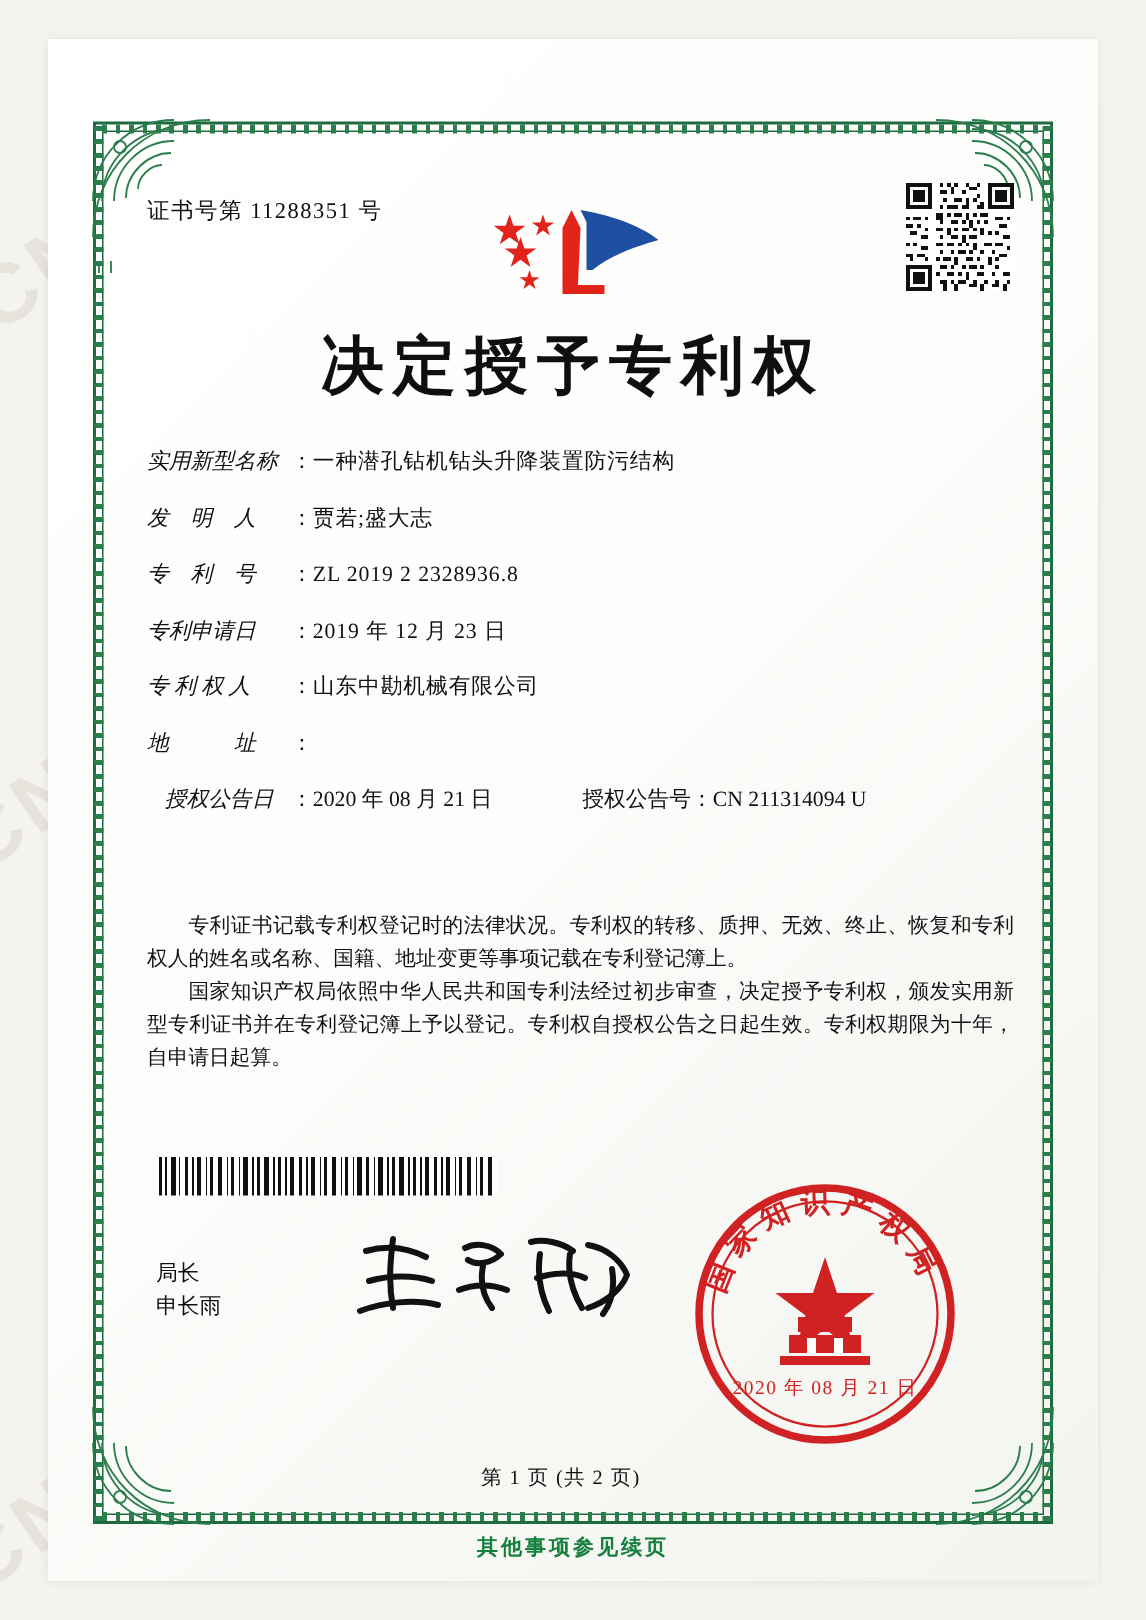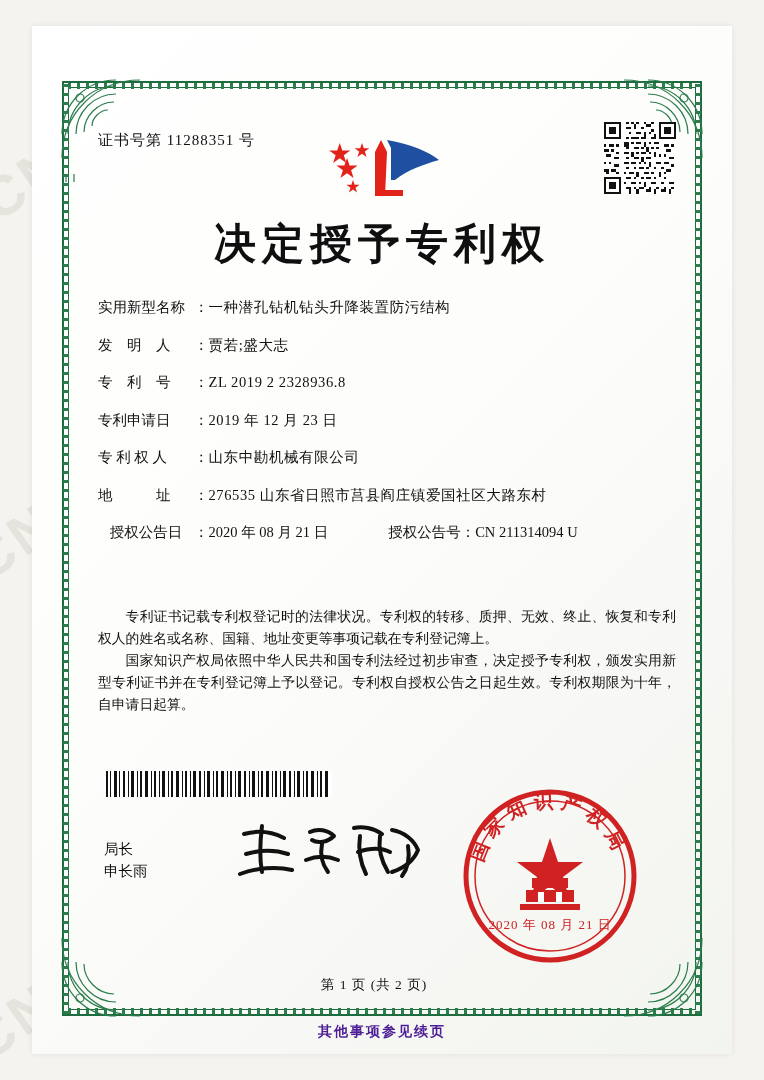--- a/index.html
+++ b/index.html
@@ -91,20 +91,21 @@
   .fields{
     position:absolute;left:66px;right:56px;top:272px;
     font-size:14.5px;color:#111;
   }
   .field{
     display:flex;align-items:baseline;margin-bottom:18.5px;
   }
   .f-label{
     width:96px;flex:0 0 96px;
     letter-spacing:0px;
+    font-style:italic;
   }
   .f-colon{flex:0 0 12px;}
   .f-value{flex:1;letter-spacing:.6px;}
   .field-row2{display:flex;align-items:baseline;text-align:center;}
   .half{display:flex;align-items:baseline;}
   .half.right{margin-left:34px;}
   .half .f-label{width:auto;flex:0 0 auto;}
 
   .para{
     position:absolute;left:66px;right:56px;top:580px;
@@ -131,21 +132,21 @@
   .seal-date{
     position:absolute;right:92px;top:890px;width:180px;
     text-align:center;font-size:13px;color:#d02222;letter-spacing:1px;
   }
   .page-no{
     position:absolute;left:0;right:16px;top:950px;
     text-align:center;font-size:13.5px;color:#111;letter-spacing:1px;
   }
   .footer-note{
     position:absolute;left:0;right:0;top:1023px;
-    text-align:center;font-size:14px;font-weight:bold;color:#4c1d95;letter-spacing:2px;
+    text-align:center;font-size:14px;font-weight:bold;color:#15803d;letter-spacing:2px;
     z-index:5;
   }
 </style>
 </head>
 <body>
 
 <div class="wm" style="left:-30px;top:120px;font-size:56px;">CNIPA</div>
 <div class="wm" style="left:420px;top:110px;font-size:56px;">CNIPA</div>
 <div class="wm" style="left:-40px;top:480px;font-size:56px;">CNIPA</div>
 <div class="wm" style="left:430px;top:470px;font-size:56px;">CNIPA</div>
@@ -302,21 +303,20 @@
 
       <div class="field">
         <span class="f-label">专 利 权 人</span>
         <span class="f-colon">：</span>
         <span class="f-value">山东中勘机械有限公司</span>
       </div>
 
       <div class="field">
         <span class="f-label">地　　　址</span>
         <span class="f-colon">：</span>
-        <span class="f-value">276535  山东省日照市莒县阎庄镇爱国社区大路东村</span>
       </div>
 
       <div class="field field-row2">
         <span class="half">
           <span class="f-label" style="width:96px;flex:0 0 96px;">授权公告日</span>
           <span class="f-colon">：</span>
           <span>2020 年 08 月 21 日</span>
         </span>
         <span class="half right" style="margin-left:60px;">
           <span>授权公告号</span>

